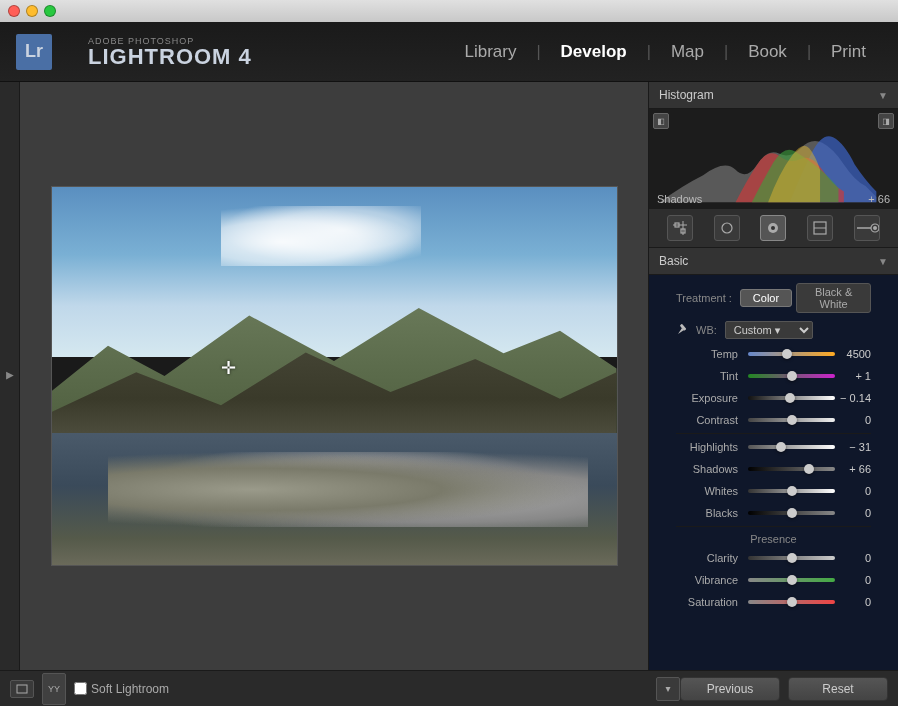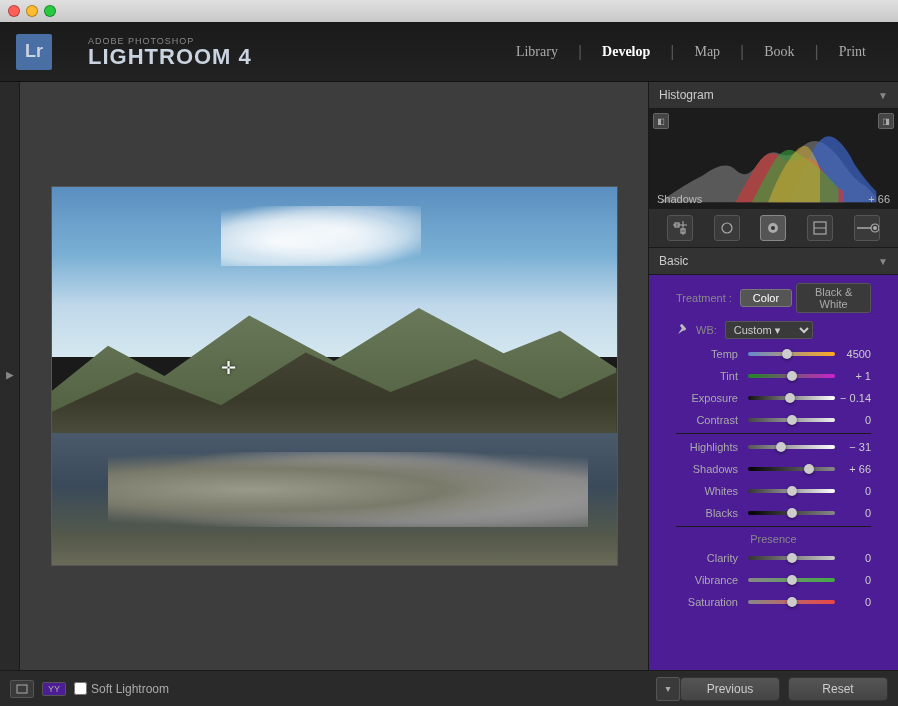--- a/index.html
+++ b/index.html
@@ -83,25 +83,24 @@
       line-height: 1;
     }
     .nav-tabs {
       margin-left: auto;
       display: flex;
       align-items: center;
       gap: 4px;
     }
     .nav-tab {
       padding: 4px 16px;
-      font-size: 14px;
+      font-size: 17px;
       color: #aaa;
       cursor: pointer;
       border-radius: 3px;
-      font-family: Liberation Serif, serif;
     }
     .nav-tab.active {
       color: #fff;
       font-weight: bold;
     }
     .nav-separator {
       color: #555;
       font-size: 16px;
     }
 
@@ -209,21 +208,21 @@
     .cursor-crosshair::before {
       content: '✛';
       font-size: 18px;
       color: white;
       text-shadow: 0 0 3px rgba(0,0,0,0.8);
     }
 
     
     .right-panel {
       width: 250px;
-      background: #4c1d95;
+      background: #0f172a;
       border-left: 1px solid #1a1a1a;
       overflow-y: auto;
       overflow-x: hidden;
     }
     .right-panel::-webkit-scrollbar { width: 6px; }
     .right-panel::-webkit-scrollbar-track { background: #222; }
     .right-panel::-webkit-scrollbar-thumb { background: #555; border-radius: 3px; }
 
     .panel-section-header {
       display: flex;
@@ -487,22 +486,22 @@
       border: 1px solid #555;
       border-radius: 2px;
       font-size: 9px;
       color: #aaa;
       display: flex;
       align-items: center;
       justify-content: center;
       cursor: pointer;
     }
     .flag-btn {
-      width: 24px; height: 14px;
-      background: #4c1d95;
+      width: 24px; height: 32px;
+      background: #404040;
       border: 1px solid #555;
       border-radius: 2px;
       font-size: 9px;
       color: #aaa;
       display: flex;
       align-items: center;
       justify-content: center;
       cursor: pointer;
     }
     .soft-proof-check {

